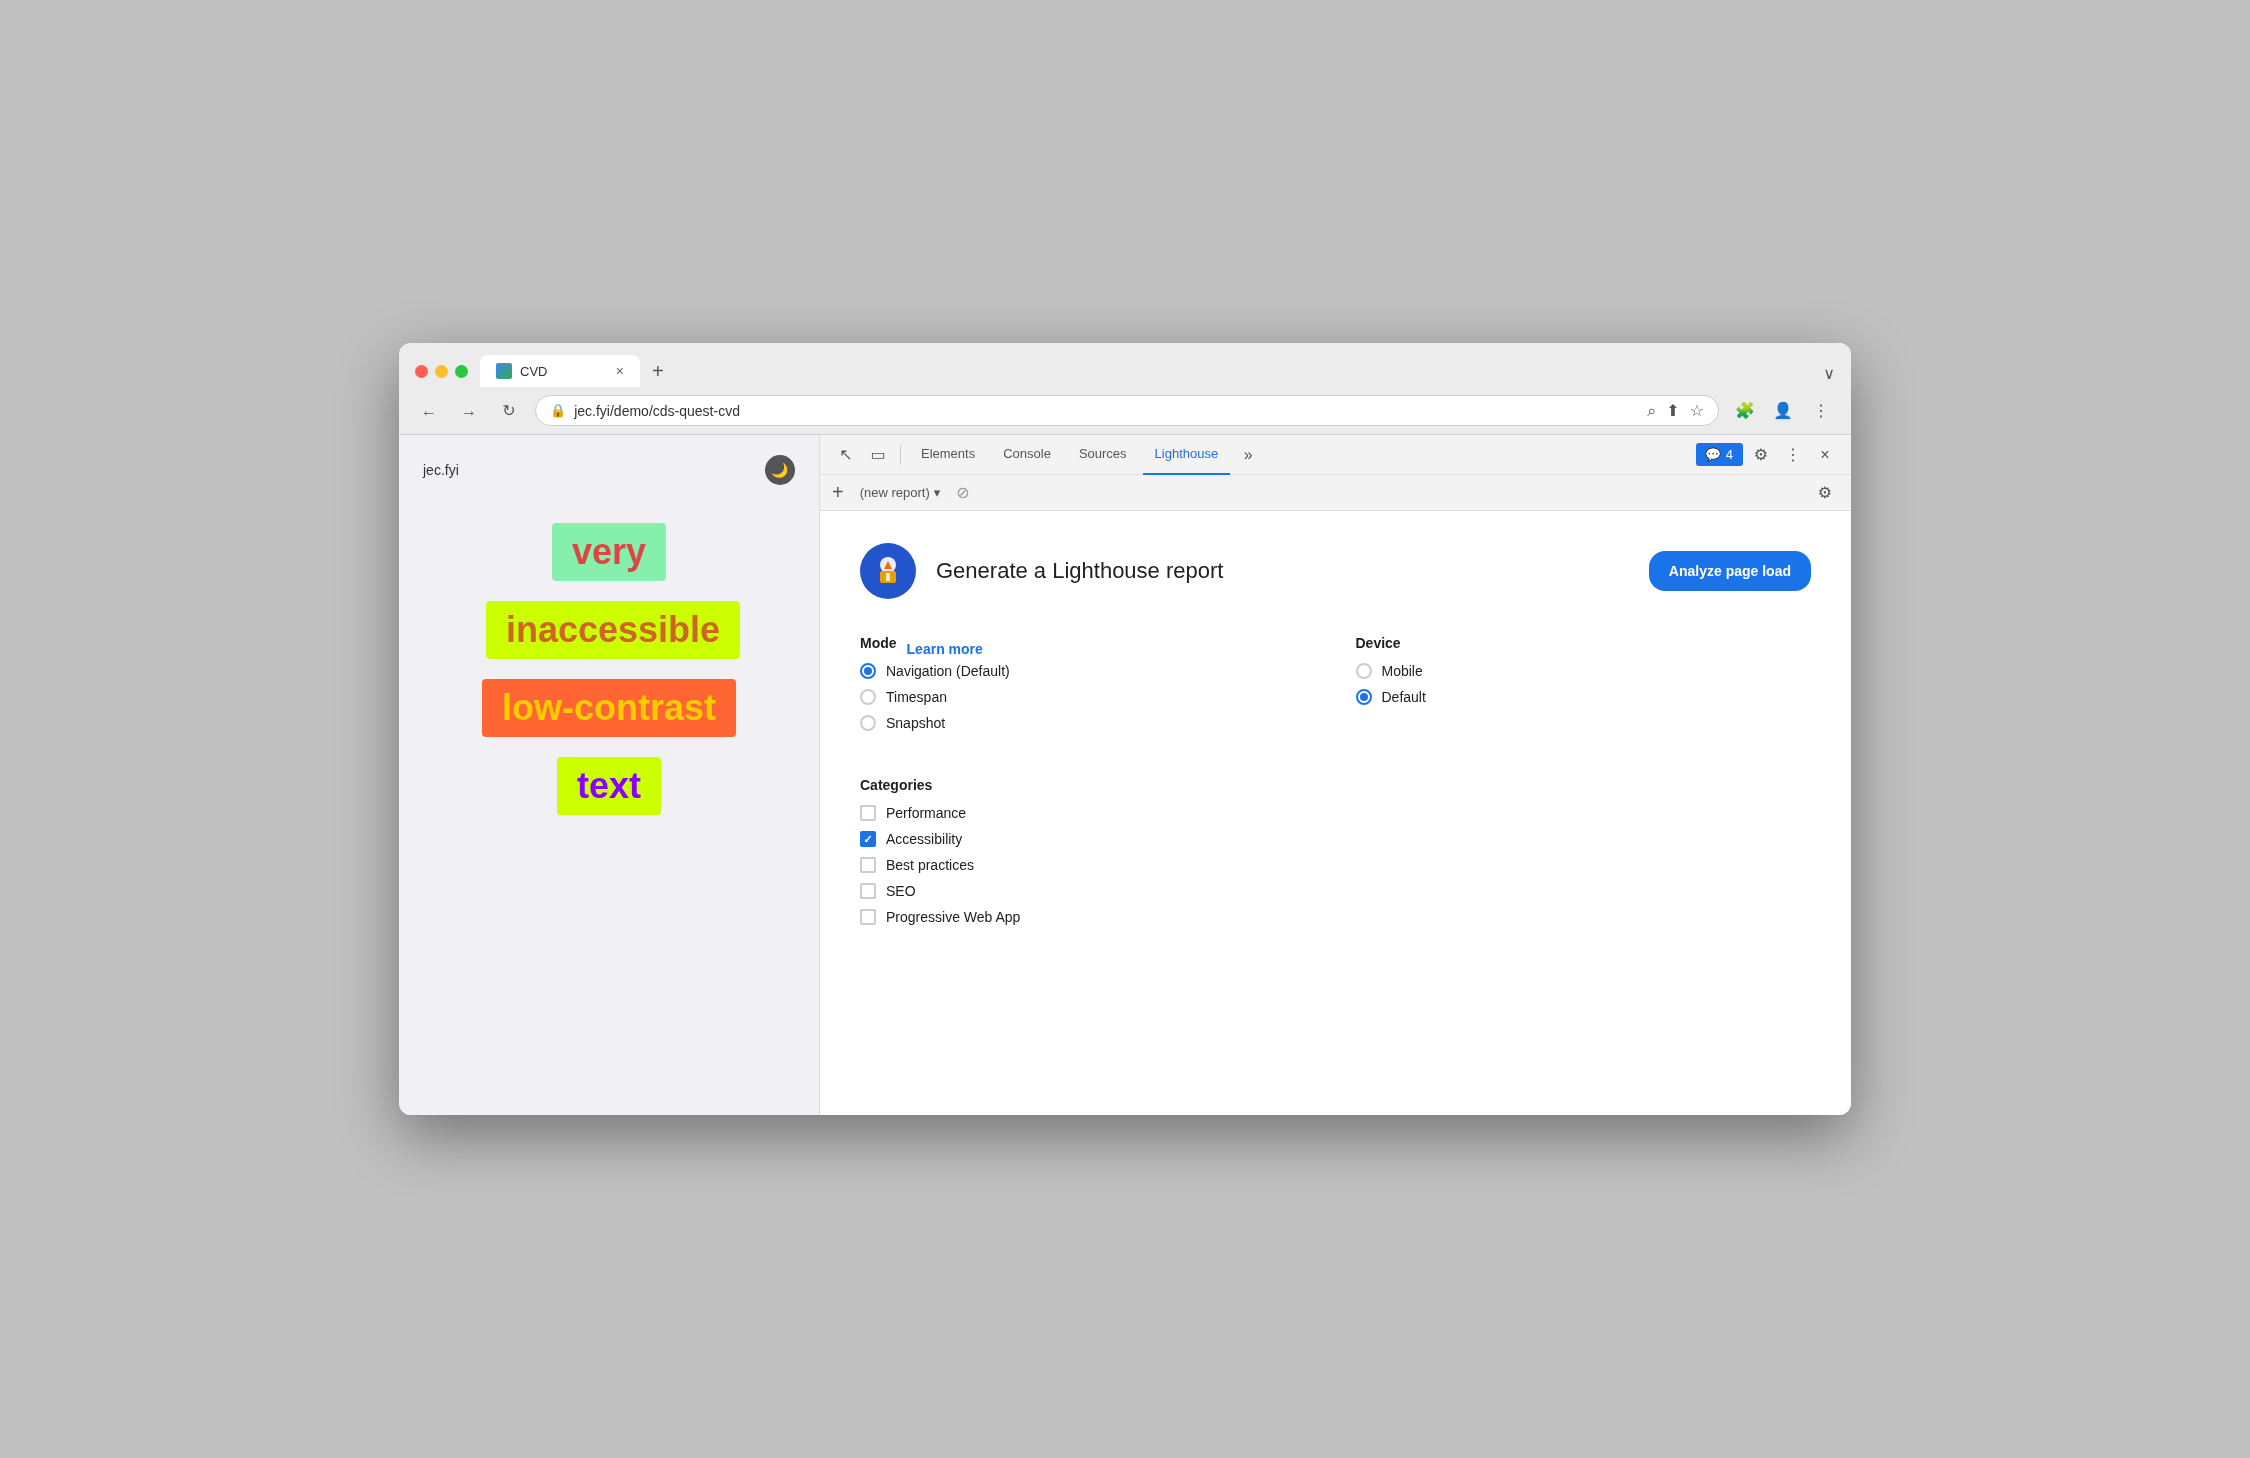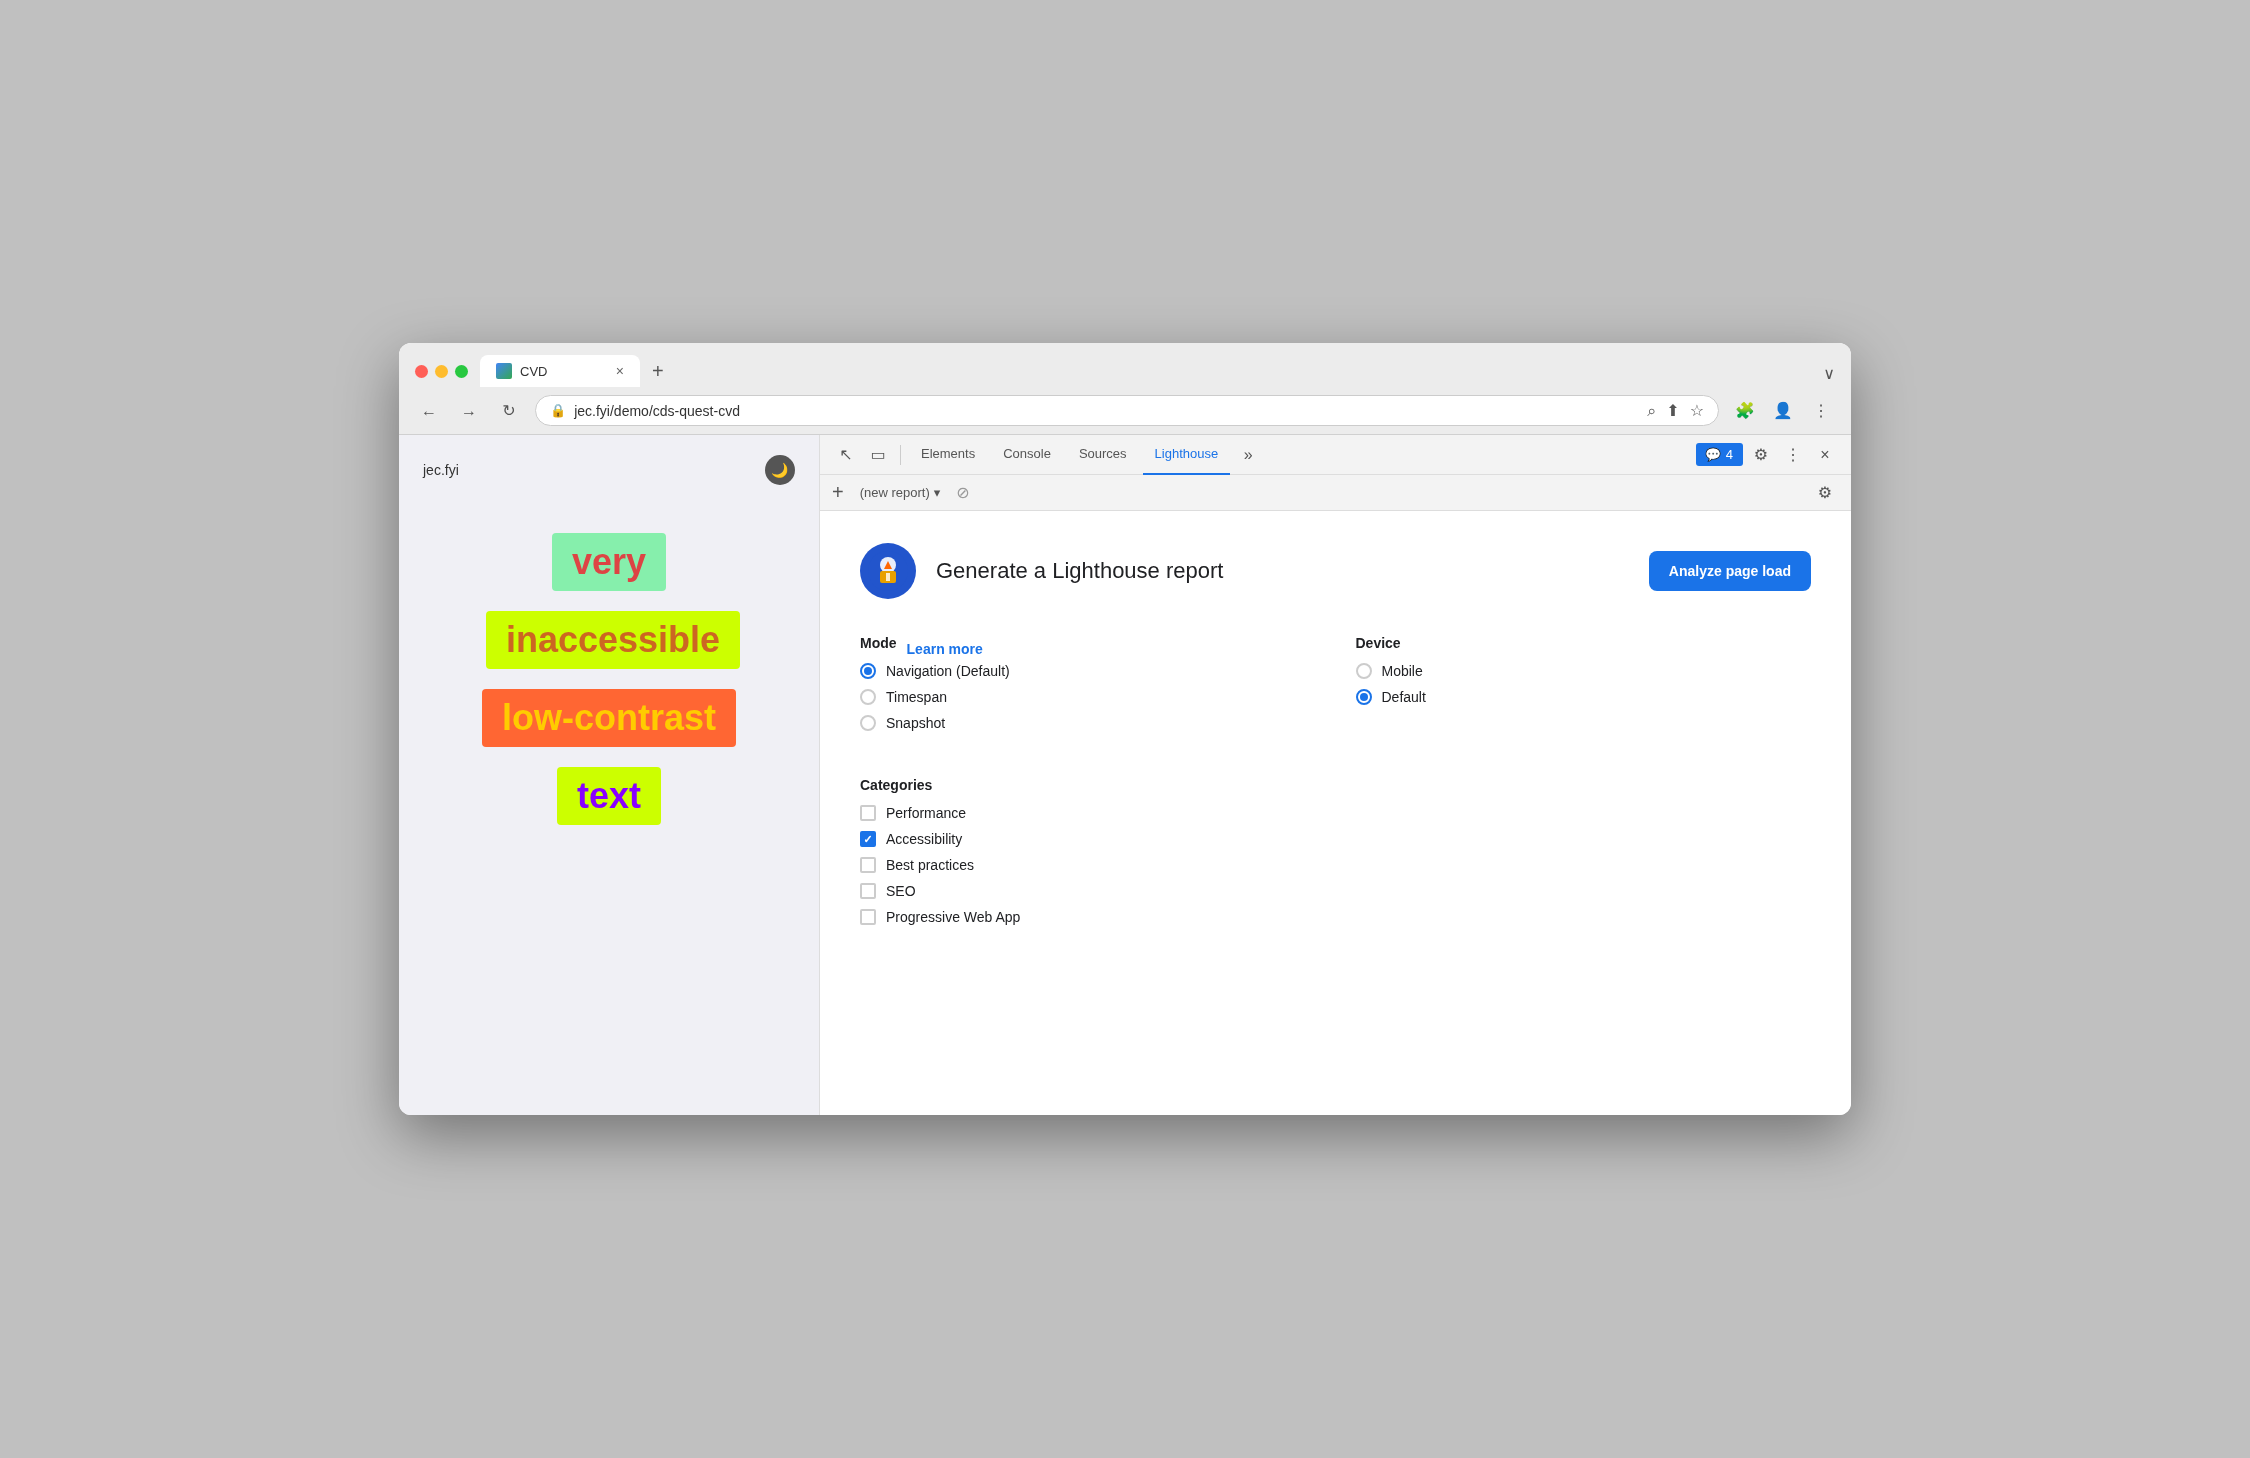--- a/index.html
+++ b/index.html
@@ -194,21 +194,21 @@
       display: flex;
       flex-direction: column;
       padding: 20px 24px;
       flex-shrink: 0;
     }
 
     .site-header {
       display: flex;
       justify-content: space-between;
       align-items: center;
-      margin-bottom: 28px;
+      margin-bottom: 18px;
     }
 
     .site-title {
       font-size: 14px;
       color: #333;
     }
 
     .dark-mode-btn {
       background: #555;
       border: none;
@@ -410,21 +410,21 @@
       font-size: 22px;
       color: #202124;
       font-weight: 400;
       flex: 1;
     }
 
     .analyze-btn {
       background: #1a73e8;
       color: white;
       border: none;
-      border-radius: 8px;
+      border-radius: 16px;
       padding: 12px 20px;
       font-size: 14px;
       font-weight: 600;
       cursor: pointer;
       white-space: nowrap;
     }
 
     
     .lh-form-row {
       display: flex;

